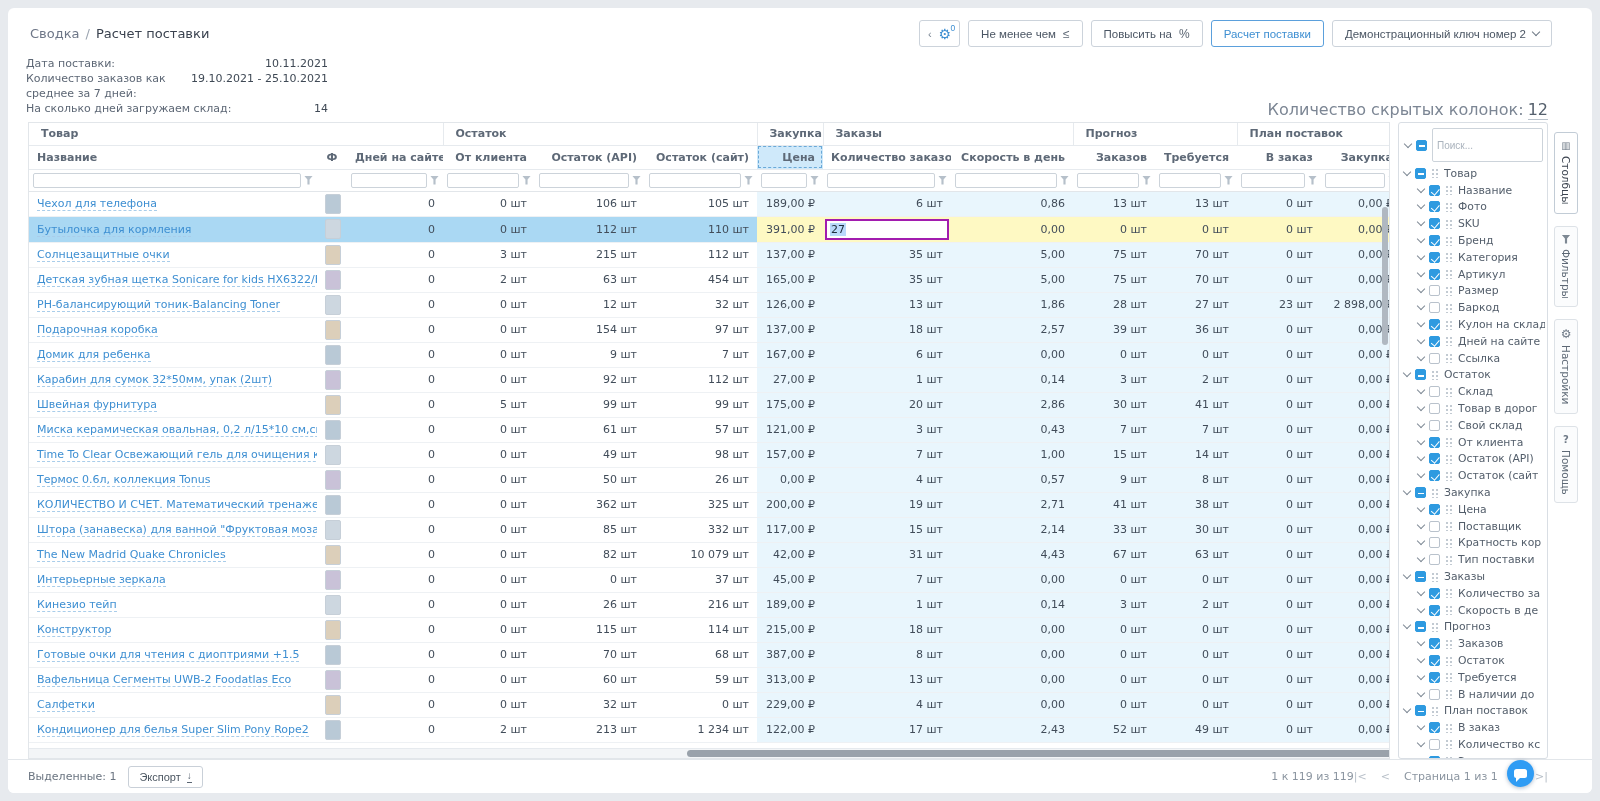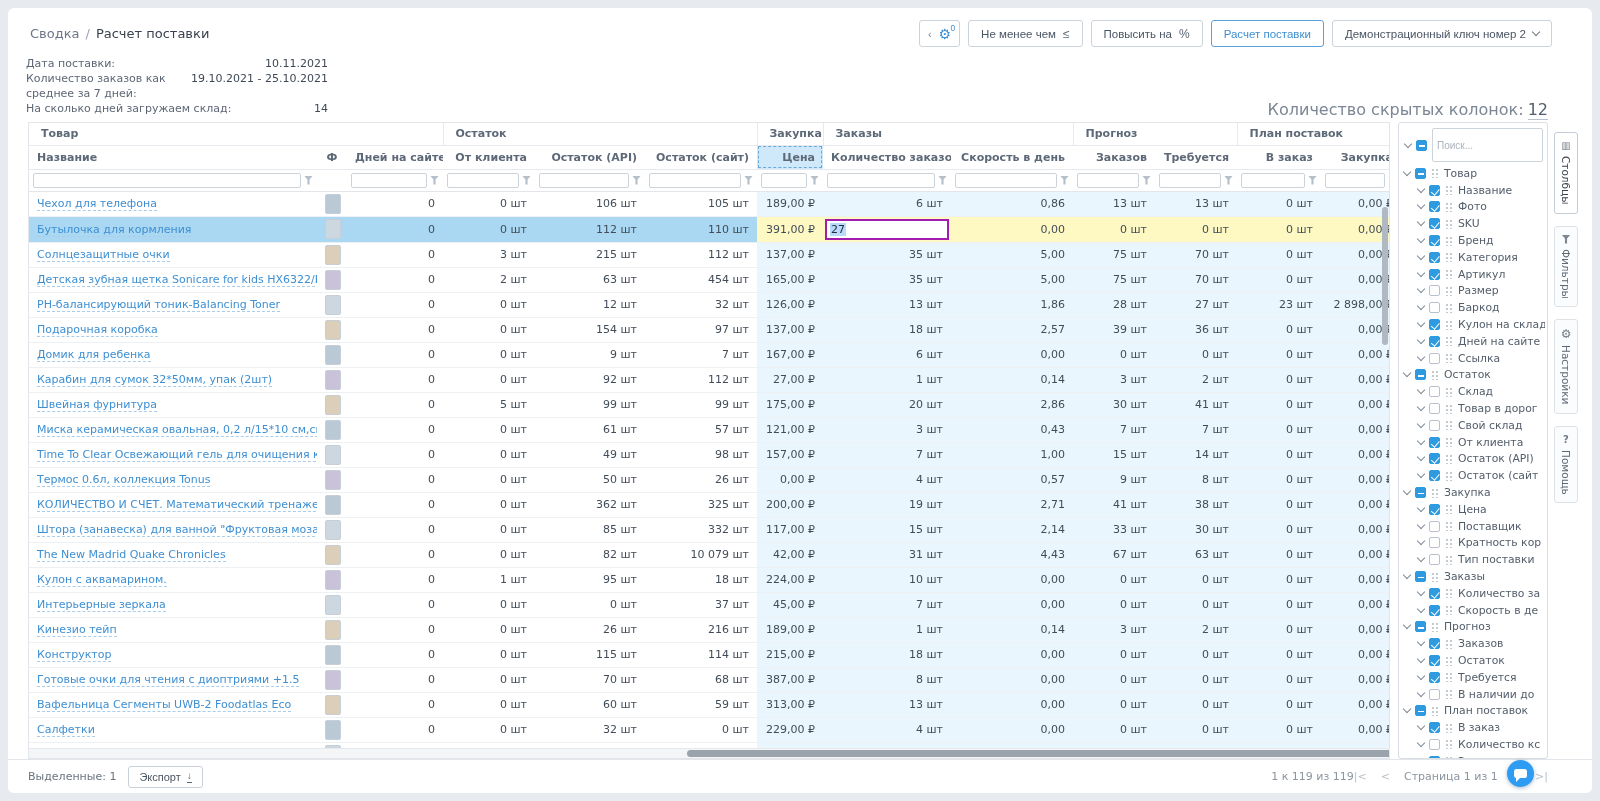--- a/index.html
+++ b/index.html
@@ -591,38 +591,20 @@
                 <span class="val">31 шт</span>
                 
               </td>
               <td class="num tint">4,43</td>
               <td class="num tint">67 шт</td>
               <td class="num tint">63 шт</td>
               <td class="num tint">0 шт</td>
               <td class="num tint">0,00 ₽</td>
             </tr>
 
-            <tr class="data-row">
-              <td class="c-name"><a class="product-link">Кулон с аквамарином.</a></td>
-              <td class="c-photo" style="text-align:center"><span class="thumb"></span></td>
-              <td class="num">0</td>
-              <td class="num">1 шт</td>
-              <td class="num">95 шт</td>
-              <td class="num">18 шт</td>
-              <td class="num tint">224,00 ₽</td>
-              <td class="num tint c-orders">
-                <span class="val">10 шт</span>
-                
-              </td>
-              <td class="num tint">0,00</td>
-              <td class="num tint">0 шт</td>
-              <td class="num tint">0 шт</td>
-              <td class="num tint">0 шт</td>
-              <td class="num tint">0,00 ₽</td>
-            </tr>
 
             <tr class="data-row">
               <td class="c-name"><a class="product-link">Интерьерные зеркала</a></td>
               <td class="c-photo" style="text-align:center"><span class="thumb"></span></td>
               <td class="num">0</td>
               <td class="num">0 шт</td>
               <td class="num">0 шт</td>
               <td class="num">37 шт</td>
               <td class="num tint">45,00 ₽</td>
               <td class="num tint c-orders">

